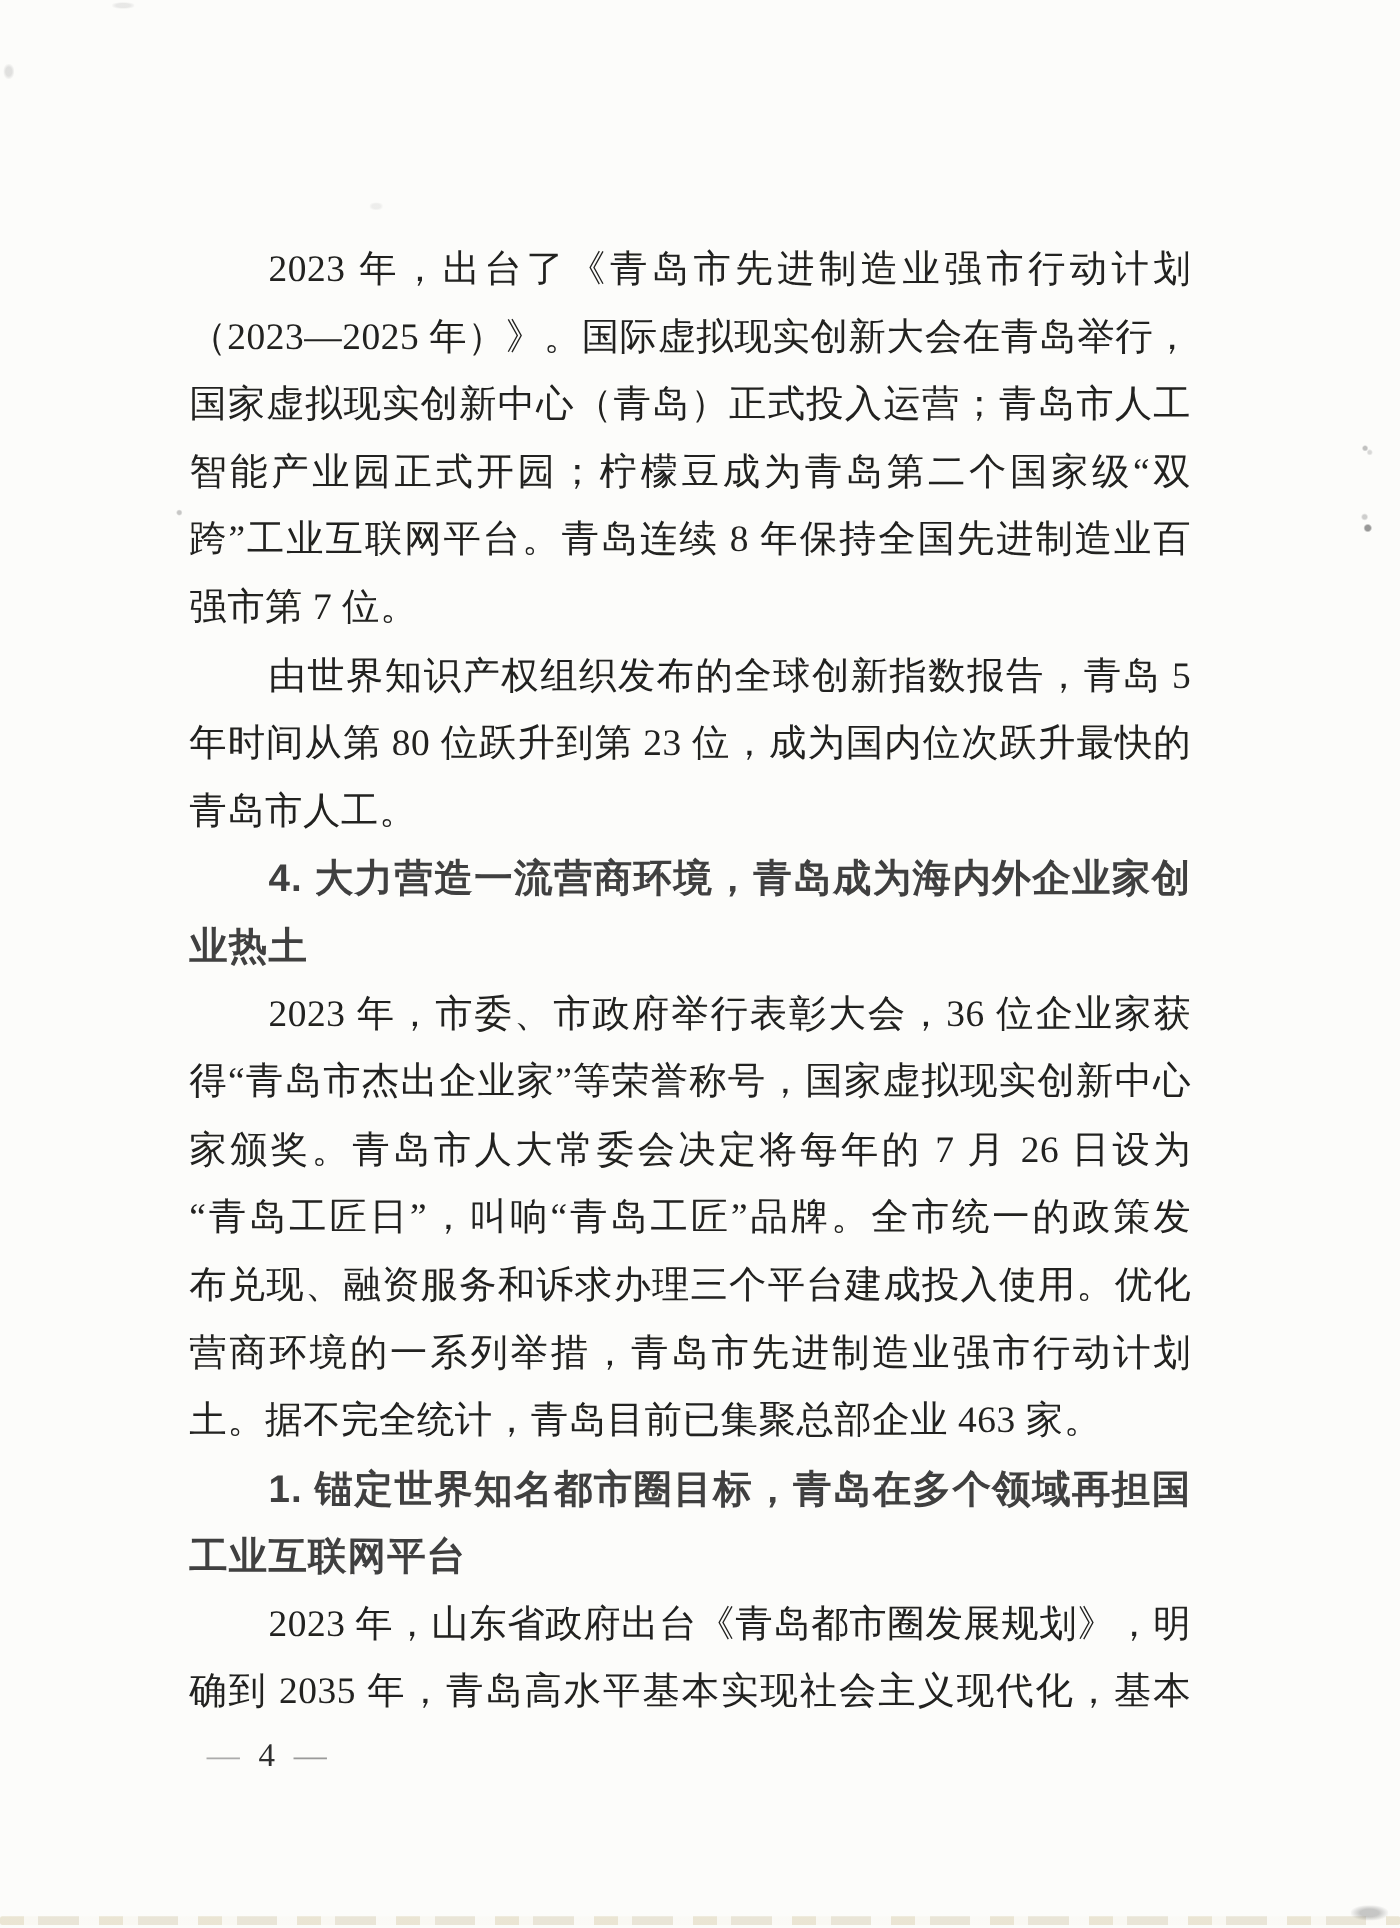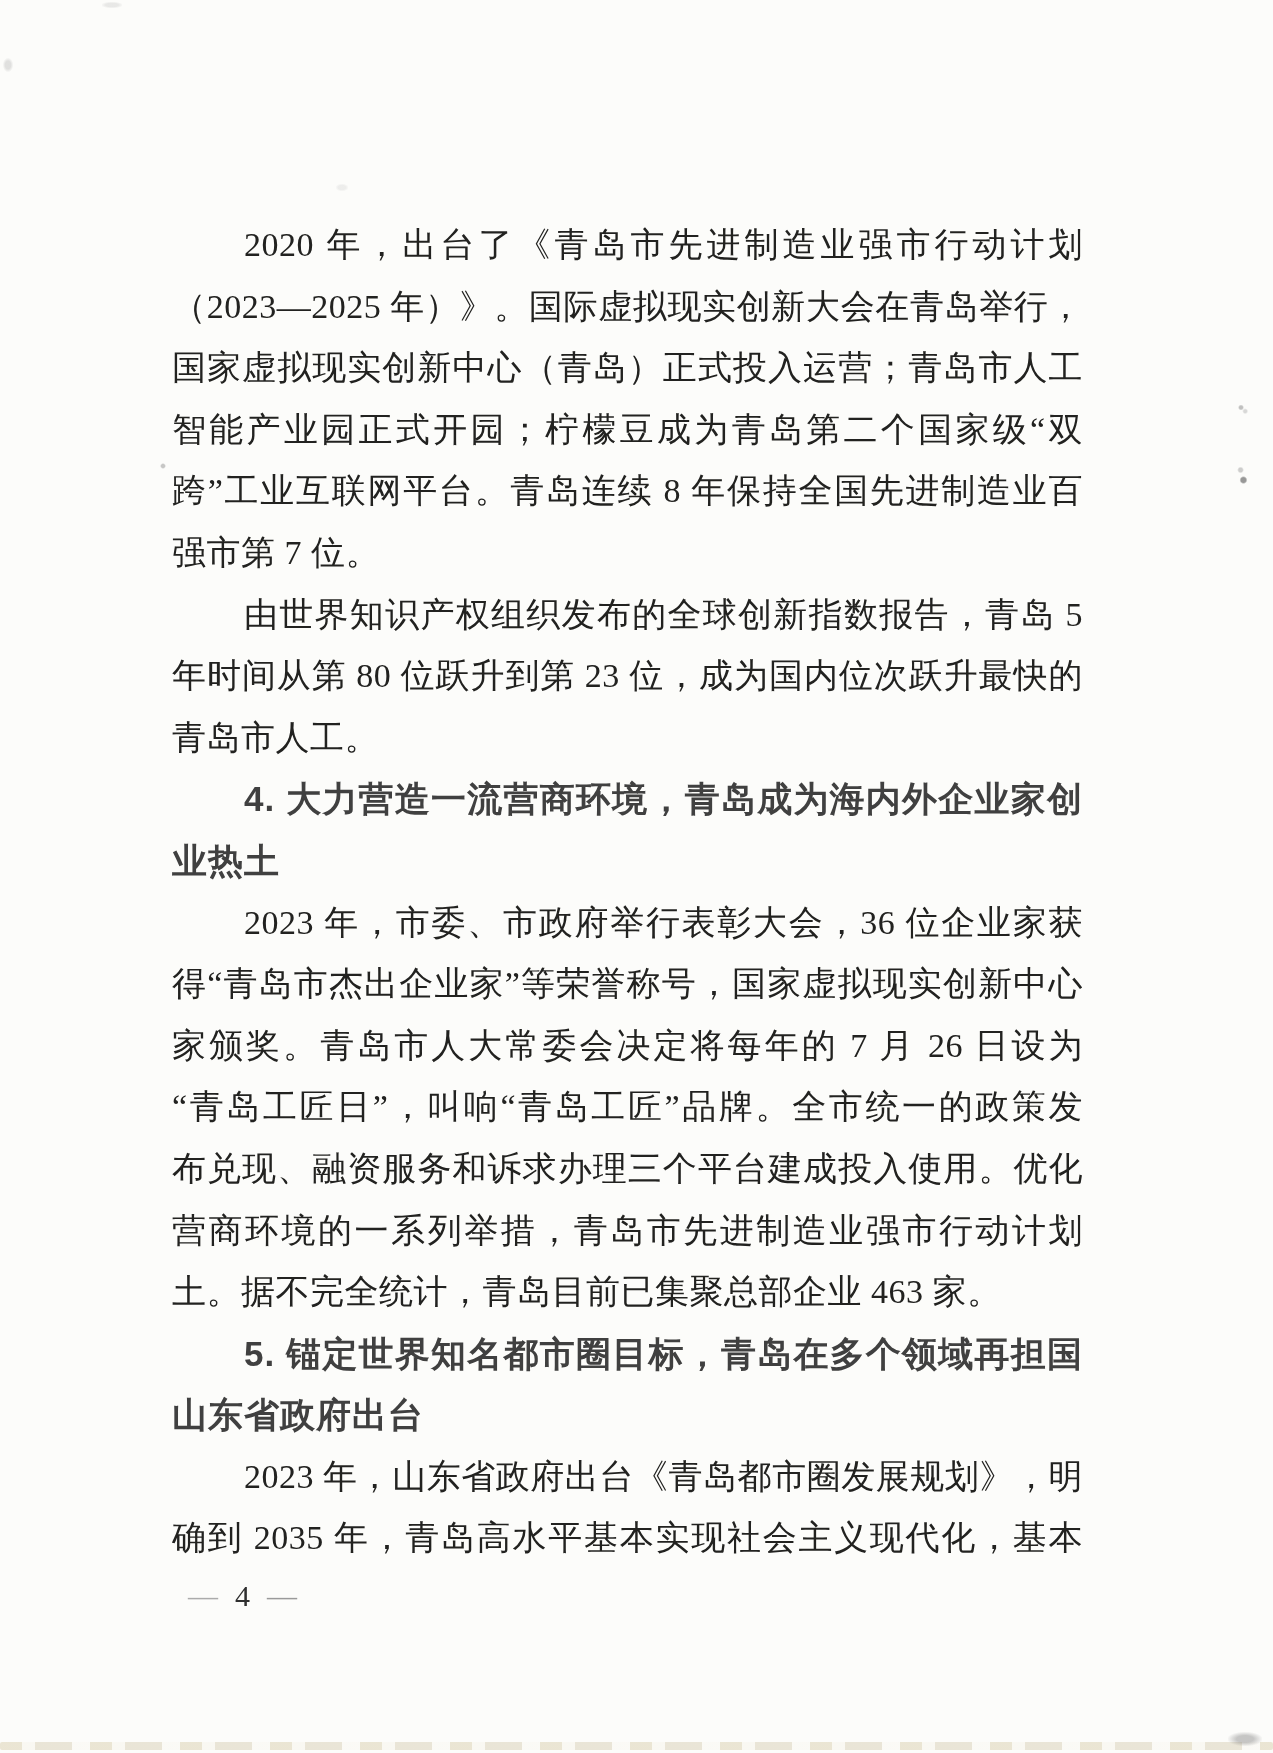--- a/index.html
+++ b/index.html
@@ -103,40 +103,40 @@
     left: 1228px; top: 1732px; width: 34px; height: 14px;
     background: radial-gradient(ellipse at center, rgba(110,110,110,0.38) 0 35%, rgba(110,110,110,0) 75%);
   }
 </style>
 </head>
 <body>
 
 <div class="page">
 
   <div class="textblock" id="textblock">
-      <div class="line body indent full">2020 年，出台了《青岛市先进制造业强市行动计划</div>
+      <div class="line body indent full">2023 年，出台了《青岛市先进制造业强市行动计划</div>
       <div class="line body full">（2023—2025 年）》。国际虚拟现实创新大会在青岛举行，</div>
       <div class="line body full">国家虚拟现实创新中心（青岛）正式投入运营；青岛市人工</div>
       <div class="line body full">智能产业园正式开园；柠檬豆成为青岛第二个国家级“双</div>
       <div class="line body full">跨”工业互联网平台。青岛连续 8 年保持全国先进制造业百</div>
       <div class="line body">强市第 7 位。</div>
       <div class="line body indent full">由世界知识产权组织发布的全球创新指数报告，青岛 5</div>
       <div class="line body full">年时间从第 80 位跃升到第 23 位，成为国内位次跃升最快的</div>
       <div class="line body">青岛市人工。</div>
       <div class="line heading indent full">4. 大力营造一流营商环境，青岛成为海内外企业家创</div>
       <div class="line heading">业热土</div>
       <div class="line body indent full">2023 年，市委、市政府举行表彰大会，36 位企业家获</div>
       <div class="line body full">得“青岛市杰出企业家”等荣誉称号，国家虚拟现实创新中心</div>
       <div class="line body full">家颁奖。青岛市人大常委会决定将每年的 7 月 26 日设为</div>
       <div class="line body full">“青岛工匠日”，叫响“青岛工匠”品牌。全市统一的政策发</div>
       <div class="line body full">布兑现、融资服务和诉求办理三个平台建成投入使用。优化</div>
       <div class="line body full">营商环境的一系列举措，青岛市先进制造业强市行动计划</div>
       <div class="line body">土。据不完全统计，青岛目前已集聚总部企业 463 家。</div>
-      <div class="line heading indent full">5. 锚定世界知名都市圈目标，青岛在多个领域再担国</div>
-      <div class="line heading">山东省政府出台</div>
+      <div class="line heading indent full">1. 锚定世界知名都市圈目标，青岛在多个领域再担国</div>
+      <div class="line heading">工业互联网平台</div>
       <div class="line body indent full">2023 年，山东省政府出台《青岛都市圈发展规划》，明</div>
       <div class="line body full">确到 2035 年，青岛高水平基本实现社会主义现代化，基本</div>
     </div>
 
   <div class="pagenum">
     <span class="dash left">—</span><span class="num">4</span><span class="dash right">—</span>
   </div>
 
   <div class="artifact speck-a"></div>
   <div class="artifact speck-b"></div>

